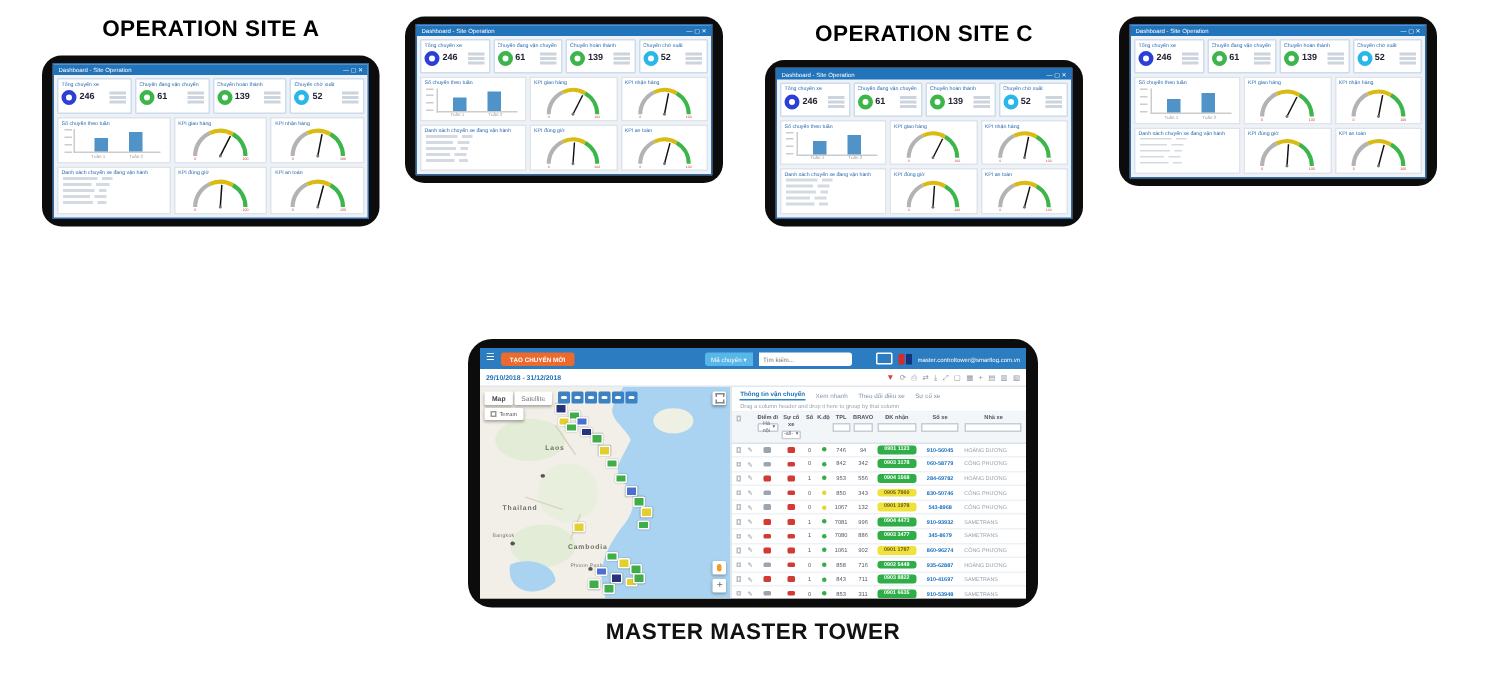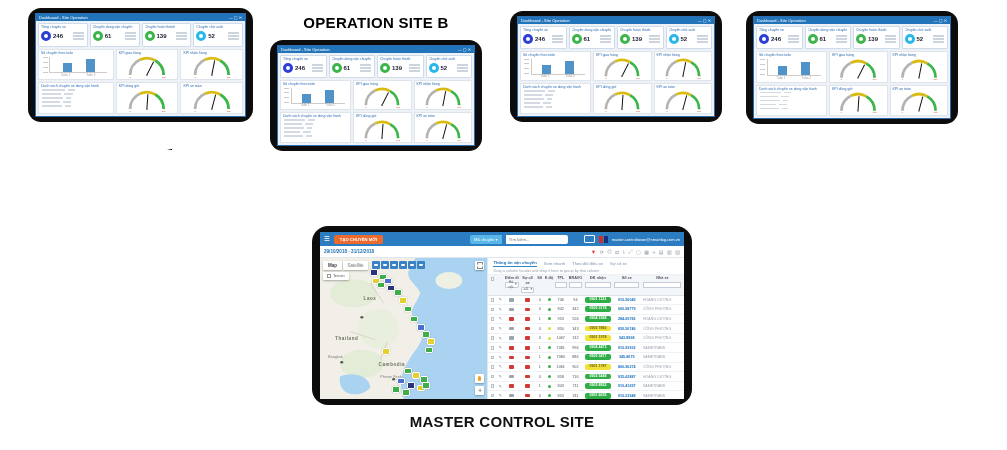--- a/index.html
+++ b/index.html
@@ -675,23 +675,24 @@
                   <div class="tc">
                     <span class="carrier">SAMETRANS</span>
                   </div>
                 </div>
               </div>
           </div>
         </div>
       </div>
     </div>
   </div>
-  <div class="master-label">MASTER CONTROL SITE</div>
+  <div class="master-label">MASTER MASTER TOWER</div>
 
 <div class="site" style="left: 28px; top: 8px; width: 225px; height: 143px;">
+      <div class="site-label">OPERATION SITE A</div>
       <div class="frame">
         <div class="screen">
           <div class="dash">
             <div class="dash-bar">
               <span>Dashboard - Site Operation</span>
               <span>—  ▢  ✕</span>
             </div>
             <div class="kpis">
               <div class="kpi">
                 <div class="kpi-t">Tổng chuyến xe</div>
@@ -832,21 +833,20 @@
                   <line class="needle" x1="50" y1="55" x2="50" y2="18" stroke="#111" stroke-width="2.5" transform="rotate(15 50 55)"></line>
                   <circle cx="50" cy="55" r="2.5" fill="#777"></circle>
                 </svg>
               </div>
             </div>
           </div>
         </div>
       </div>
     </div>
     <div class="site" style="left: 270px; top: 11px; width: 212px; height: 140px;">
-      <div class="site-label">OPERATION SITE B</div>
       <div class="frame">
         <div class="screen">
           <div class="dash">
             <div class="dash-bar">
               <span>Dashboard - Site Operation</span>
               <span>—  ▢  ✕</span>
             </div>
             <div class="kpis">
               <div class="kpi">
                 <div class="kpi-t">Tổng chuyến xe</div>
@@ -987,20 +987,21 @@
                   <line class="needle" x1="50" y1="55" x2="50" y2="18" stroke="#111" stroke-width="2.5" transform="rotate(15 50 55)"></line>
                   <circle cx="50" cy="55" r="2.5" fill="#777"></circle>
                 </svg>
               </div>
             </div>
           </div>
         </div>
       </div>
     </div>
     <div class="site" style="left: 510px; top: 11px; width: 212px; height: 140px;">
+      <div class="site-label">OPERATION SITE C</div>
       <div class="frame">
         <div class="screen">
           <div class="dash">
             <div class="dash-bar">
               <span>Dashboard - Site Operation</span>
               <span>—  ▢  ✕</span>
             </div>
             <div class="kpis">
               <div class="kpi">
                 <div class="kpi-t">Tổng chuyến xe</div>

